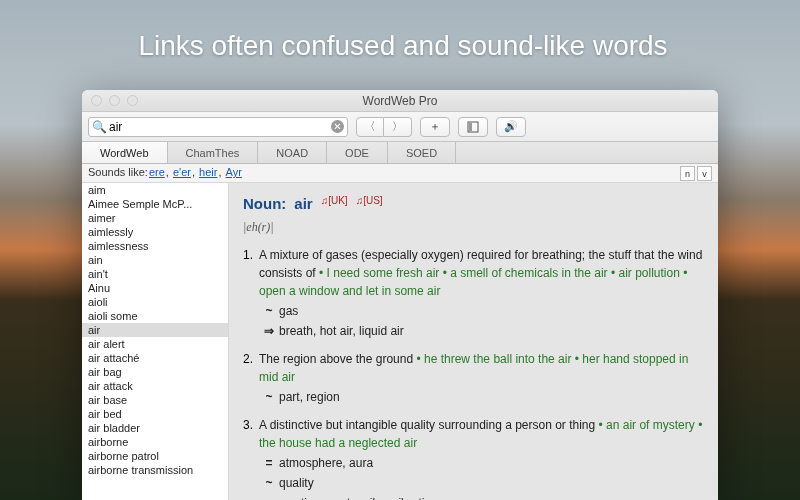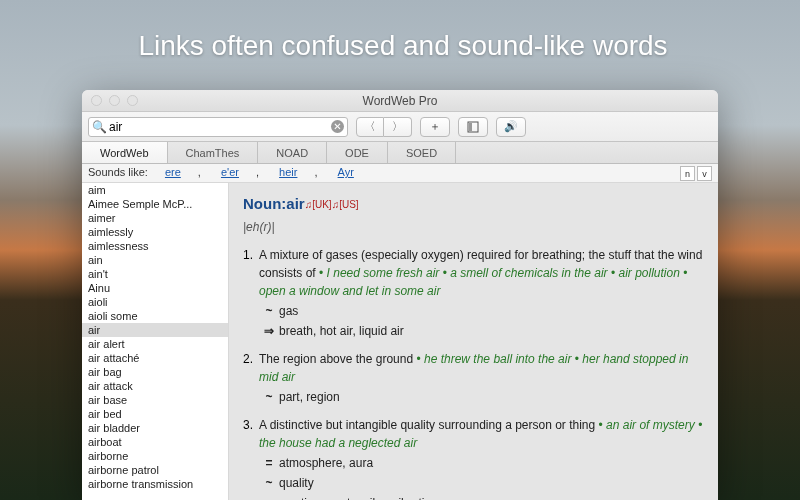--- a/index.html
+++ b/index.html
@@ -19,36 +19,36 @@
 .nav-group{display:flex;margin-left:4px}
 .nav-btn{width:28px;height:20px;border:1px solid #bbb;background:linear-gradient(#fff,#f0f0f0);font-size:11px;color:#555;display:flex;align-items:center;justify-content:center;cursor:pointer}
 .nav-btn:first-child{border-radius:4px 0 0 4px}
 .nav-btn:last-child{border-radius:0 4px 4px 0;border-left:0}
 .tool-btn{width:30px;height:20px;border:1px solid #bbb;border-radius:4px;background:linear-gradient(#fff,#f0f0f0);font-size:11px;color:#333;display:flex;align-items:center;justify-content:center;cursor:pointer;margin-left:4px}
 .spacer{flex:1}
 .tabs{height:22px;background:linear-gradient(#e8e8e8,#dfdfdf);border-bottom:1px solid #bdbdbd;display:flex;font-size:11px}
 .tab{padding:3px 18px;border-right:1px solid #c0c0c0;color:#555;cursor:pointer;display:flex;align-items:center}
 .tab.active{background:linear-gradient(#fbfbfb,#f2f2f2);font-weight:normal;color:#222}
 .sounds-bar{height:19px;background:#f4f4f4;border-bottom:1px solid #d8d8d8;font-size:11px;padding:2px 6px;display:flex;color:#333}
-.sounds-bar a{color:#1a5aaf;text-decoration:underline;margin:0 17px}
+.sounds-bar a{color:#1a5aaf;text-decoration:underline;margin:0 1px}
 .nv-controls{margin-left:auto;display:flex;gap:2px}
 .nv-btn{width:15px;height:15px;border:1px solid #bbb;background:#fff;font-size:9px;display:flex;align-items:center;justify-content:center;cursor:pointer}
 .content{flex:1;display:flex;overflow:hidden}
 .sidebar{width:147px;border-right:1px solid #d8d8d8;overflow-y:auto;font-size:11px;background:#fff}
 .sidebar-item{padding:1px 6px;white-space:nowrap;overflow:hidden;text-overflow:ellipsis;cursor:pointer;color:#222}
 .sidebar-item.selected{background:#dcdcdc}
 .main{flex:1;padding:10px 14px;overflow-y:auto;font-size:12px;line-height:1.5}
-.headword{font-size:15px;font-weight:bold;color:#1a4a8a;display:flex;align-items:center;}
+.headword{font-size:15px;font-weight:bold;color:#1a4a8a;display:flex;gap:8px}
 .audio-badge{font-size:10px;color:#b02020;font-weight:normal;cursor:pointer}
-.pron{font-family:Liberation Sans, sans-serif;font-style:italic;color:#555;margin:2px 0 10px}
+.pron{font-family:Liberation Serif, serif;font-style:italic;color:#555;margin:2px 0 10px}
 .def{margin-bottom:10px;display:flex}
 .def-num{min-width:16px}
 .def-body{flex:1}
 .def-text{color:#222}
-.example{color:#2a7a2a;font-style:italic}
+.example{color:#2a7a2a;}
 .bullet{color:#2a7a2a}
 .rel{display:flex;margin-top:2px}
 .rel-sym{min-width:20px;color:#222;font-weight:bold;text-align:center}
 .rel-list{color:#222}
 ::-webkit-scrollbar{width:14px}
 ::-webkit-scrollbar-thumb{background:#c4c4c4;border-radius:7px;border:3px solid #fff}
 </style>
 </head>
 <body>
 
@@ -116,21 +116,20 @@
         <div class="sidebar-item">aioli</div>
         <div class="sidebar-item">aioli some</div>
         <div class="sidebar-item selected">air</div>
         <div class="sidebar-item">air alert</div>
         <div class="sidebar-item">air attaché</div>
         <div class="sidebar-item">air bag</div>
         <div class="sidebar-item">air attack</div>
         <div class="sidebar-item">air base</div>
         <div class="sidebar-item">air bed</div>
         <div class="sidebar-item">air bladder</div>
-        <div class="sidebar-item">airboat</div>
         <div class="sidebar-item">airborne</div>
         <div class="sidebar-item">airborne patrol</div>
         <div class="sidebar-item">airborne transmission</div>
       </div>
     <div class="main">
       <div class="headword">
         <span>Noun:</span>
         <span>air</span>
         <span class="audio-badge">♫<span>[UK]</span></span>
         <span class="audio-badge">♫<span>[US]</span></span>

